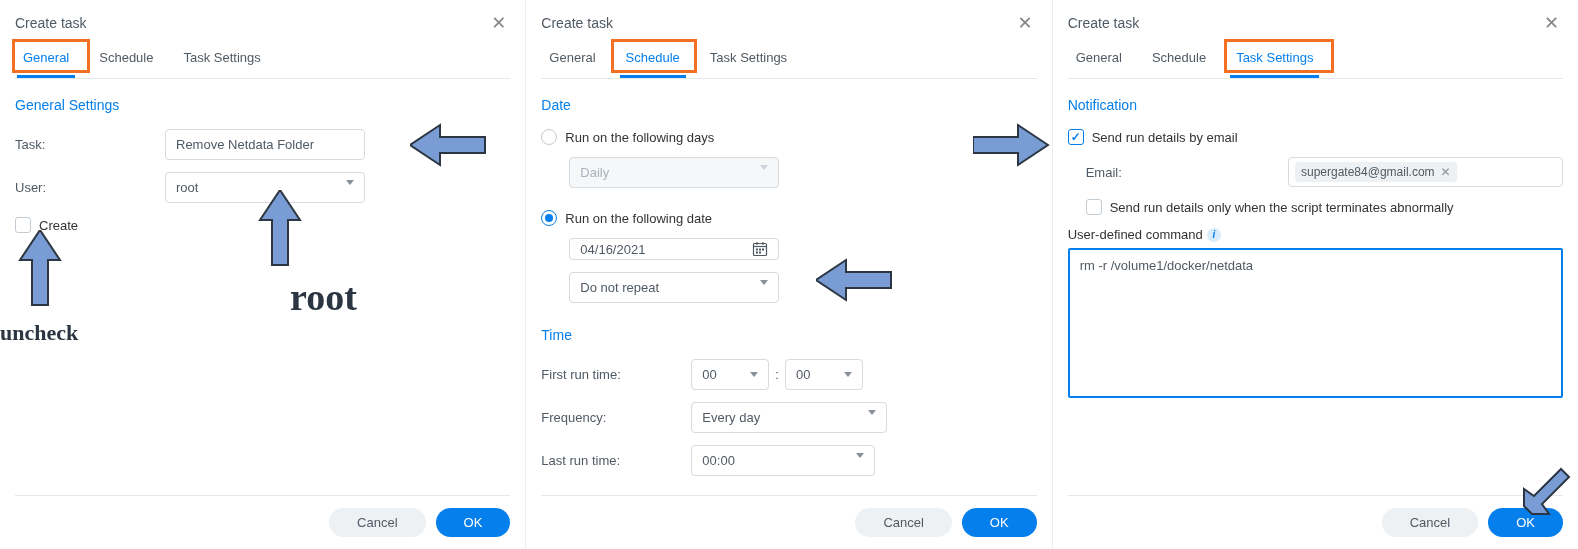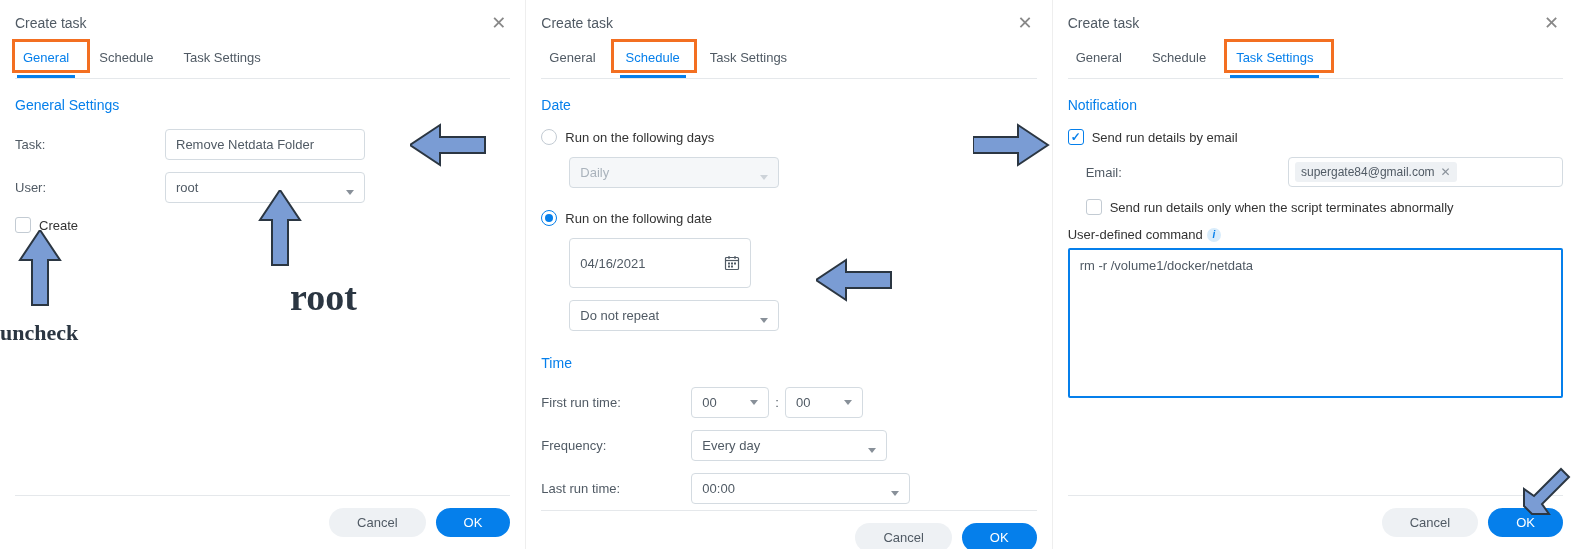--- a/index.html
+++ b/index.html
@@ -13,31 +13,31 @@
   .tabs { display: flex; border-bottom: 1px solid #e5e8eb; gap: 18px; padding-left: 2px; }
   .tab { padding: 8px 6px 10px 6px; color: #505a64; font-size: 13px; border-bottom: 3px solid transparent; cursor: pointer; position: relative; }
   .tab.active { color: #057feb; border-bottom-color: #057feb; font-weight: 500; }
   .hl-border { position: absolute; border: 3px solid #f36f21; pointer-events: none; }
   .section-title { color: #057feb; font-size: 14px; margin: 18px 0 10px; }
   .row { display: flex; align-items: center; margin: 6px 0; }
   .label { width: 150px; color: #505a64; }
   .label-sm { width: 60px; color: #505a64; padding-left: 18px; }
   .input, .select { border: 1px solid #d4dbe1; border-radius: 4px; padding: 7px 10px; font-size: 13px; color: #505a64; background: #fff; }
   .input { width: 200px; }
-  .select { width: 200px; display: flex; justify-content: space-between; align-items: flex-end; cursor: pointer; }
+  .select { width: 200px; display: flex; justify-content: space-between; align-items: flex-start; cursor: pointer; }
   .select.disabled { background: #f5f7f9; color: #aab3bc; cursor: default; }
   .caret { width: 0; height: 0; border-left: 4px solid transparent; border-right: 4px solid transparent; border-top: 5px solid #889099; }
   .caret.disabled { border-top-color: #cdd3d9; }
   .checkbox { width: 16px; height: 16px; border: 1px solid #c3cbd3; border-radius: 3px; margin-right: 8px; display: inline-flex; align-items: center; justify-content: center; background: #fff; cursor: pointer; flex-shrink: 0; }
   .checkbox.checked { border-color: #057feb; }
   .checkbox.checked::after { content: "✓"; color: #057feb; font-size: 12px; font-weight: bold; }
   .radio { width: 16px; height: 16px; border: 1px solid #c3cbd3; border-radius: 50%; margin-right: 8px; display: inline-flex; align-items: center; justify-content: center; background: #fff; cursor: pointer; flex-shrink: 0; }
   .radio.checked { border-color: #057feb; }
   .radio.checked::after { content: ""; width: 8px; height: 8px; background: #057feb; border-radius: 50%; }
-  .date-input { width: 182px; display: flex; align-items: center; justify-content: space-between; border: 1px solid #d4dbe1; border-radius: 4px; padding: 16px 10px; font-size: 13px; color: #505a64; }
+  .date-input { width: 210px; display: flex; align-items: center; justify-content: space-between; border: 1px solid #d4dbe1; border-radius: 4px; padding: 2px 10px; font-size: 13px; color: #505a64; }
   .date-input svg { width: 16px; height: 16px; }
   .time-sel { width: 78px; display: flex; justify-content: space-between; align-items: center; border: 1px solid #d4dbe1; border-radius: 4px; padding: 7px 10px; font-size: 13px; color: #505a64; cursor: pointer; }
   .colon { margin: 0 6px; color: #505a64; }
   .indent { margin-left: 28px; }
   .footer { border-top: 1px solid #e5e8eb; padding: 12px 0; display: flex; justify-content: flex-end; gap: 10px; margin-top: auto; }
   .btn { padding: 7px 28px; border-radius: 16px; font-size: 13px; cursor: pointer; border: none; }
   .btn-cancel { background: #eef1f4; color: #505a64; }
   .btn-ok { background: #057feb; color: #fff; font-weight: 500; }
   .tag-input { display: flex; align-items: center; border: 1px solid #d4dbe1; border-radius: 4px; padding: 4px 6px; width: 275px; background: #fff; }
   .tag { background: #eef1f4; border-radius: 3px; padding: 3px 6px; font-size: 12px; color: #505a64; display: inline-flex; align-items: center; gap: 6px; }
@@ -169,21 +169,21 @@
     </div>
     <div class="row">
       <span class="label">Frequency:</span>
       <div class="select" style="width:196px;">
         <span>Every day</span>
           <span class="caret"></span>
       </div>
     </div>
     <div class="row">
       <span class="label">Last run time:</span>
-      <div class="select" style="width:219px;">
+      <div class="select" style="width:184px;">
         <span>00:00</span>
           <span class="caret"></span>
       </div>
     </div>
 
     <div class="footer">
       <button class="btn btn-cancel">Cancel</button>
       <button class="btn btn-ok">OK</button>
     </div>
 

